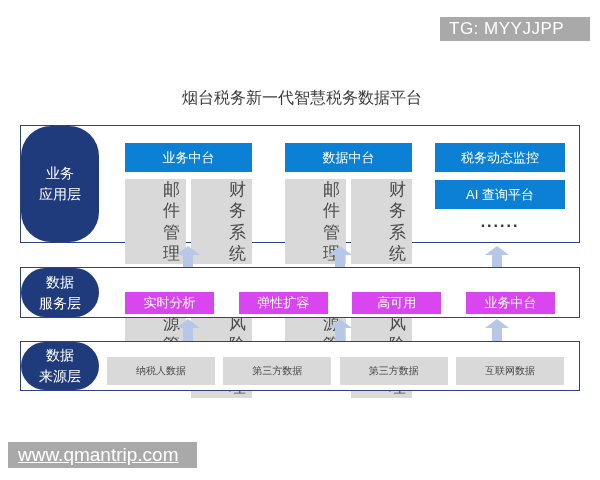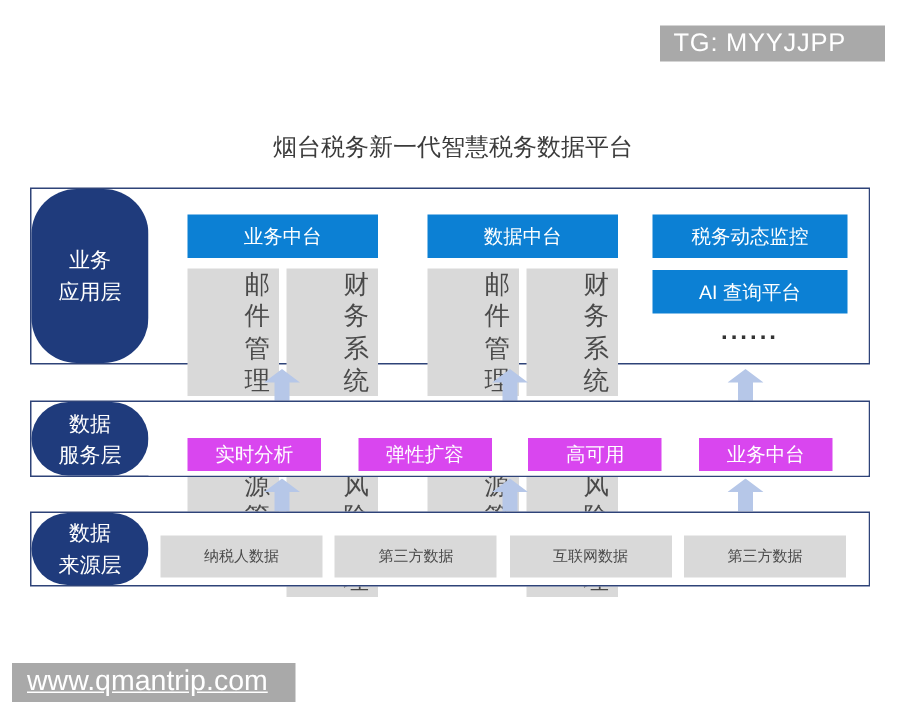--- a/index.html
+++ b/index.html
@@ -180,21 +180,21 @@
       </svg>
   </div>
 
   <div class="layer layer-source">
     <div class="layer-label">数据
 来源层</div>
     <div class="layer-content">
       <div class="sources">
         <div class="source-box">纳税人数据</div>
         <div class="source-box">第三方数据</div>
+        <div class="source-box">第三方数据</div>
         <div class="source-box">互联网数据</div>
-        <div class="source-box">第三方数据</div>
       </div>
     </div>
   </div>
 
   <div class="wm-bottom">www.qmantrip.com</div>
 
 </div>
 
 </body></html>

